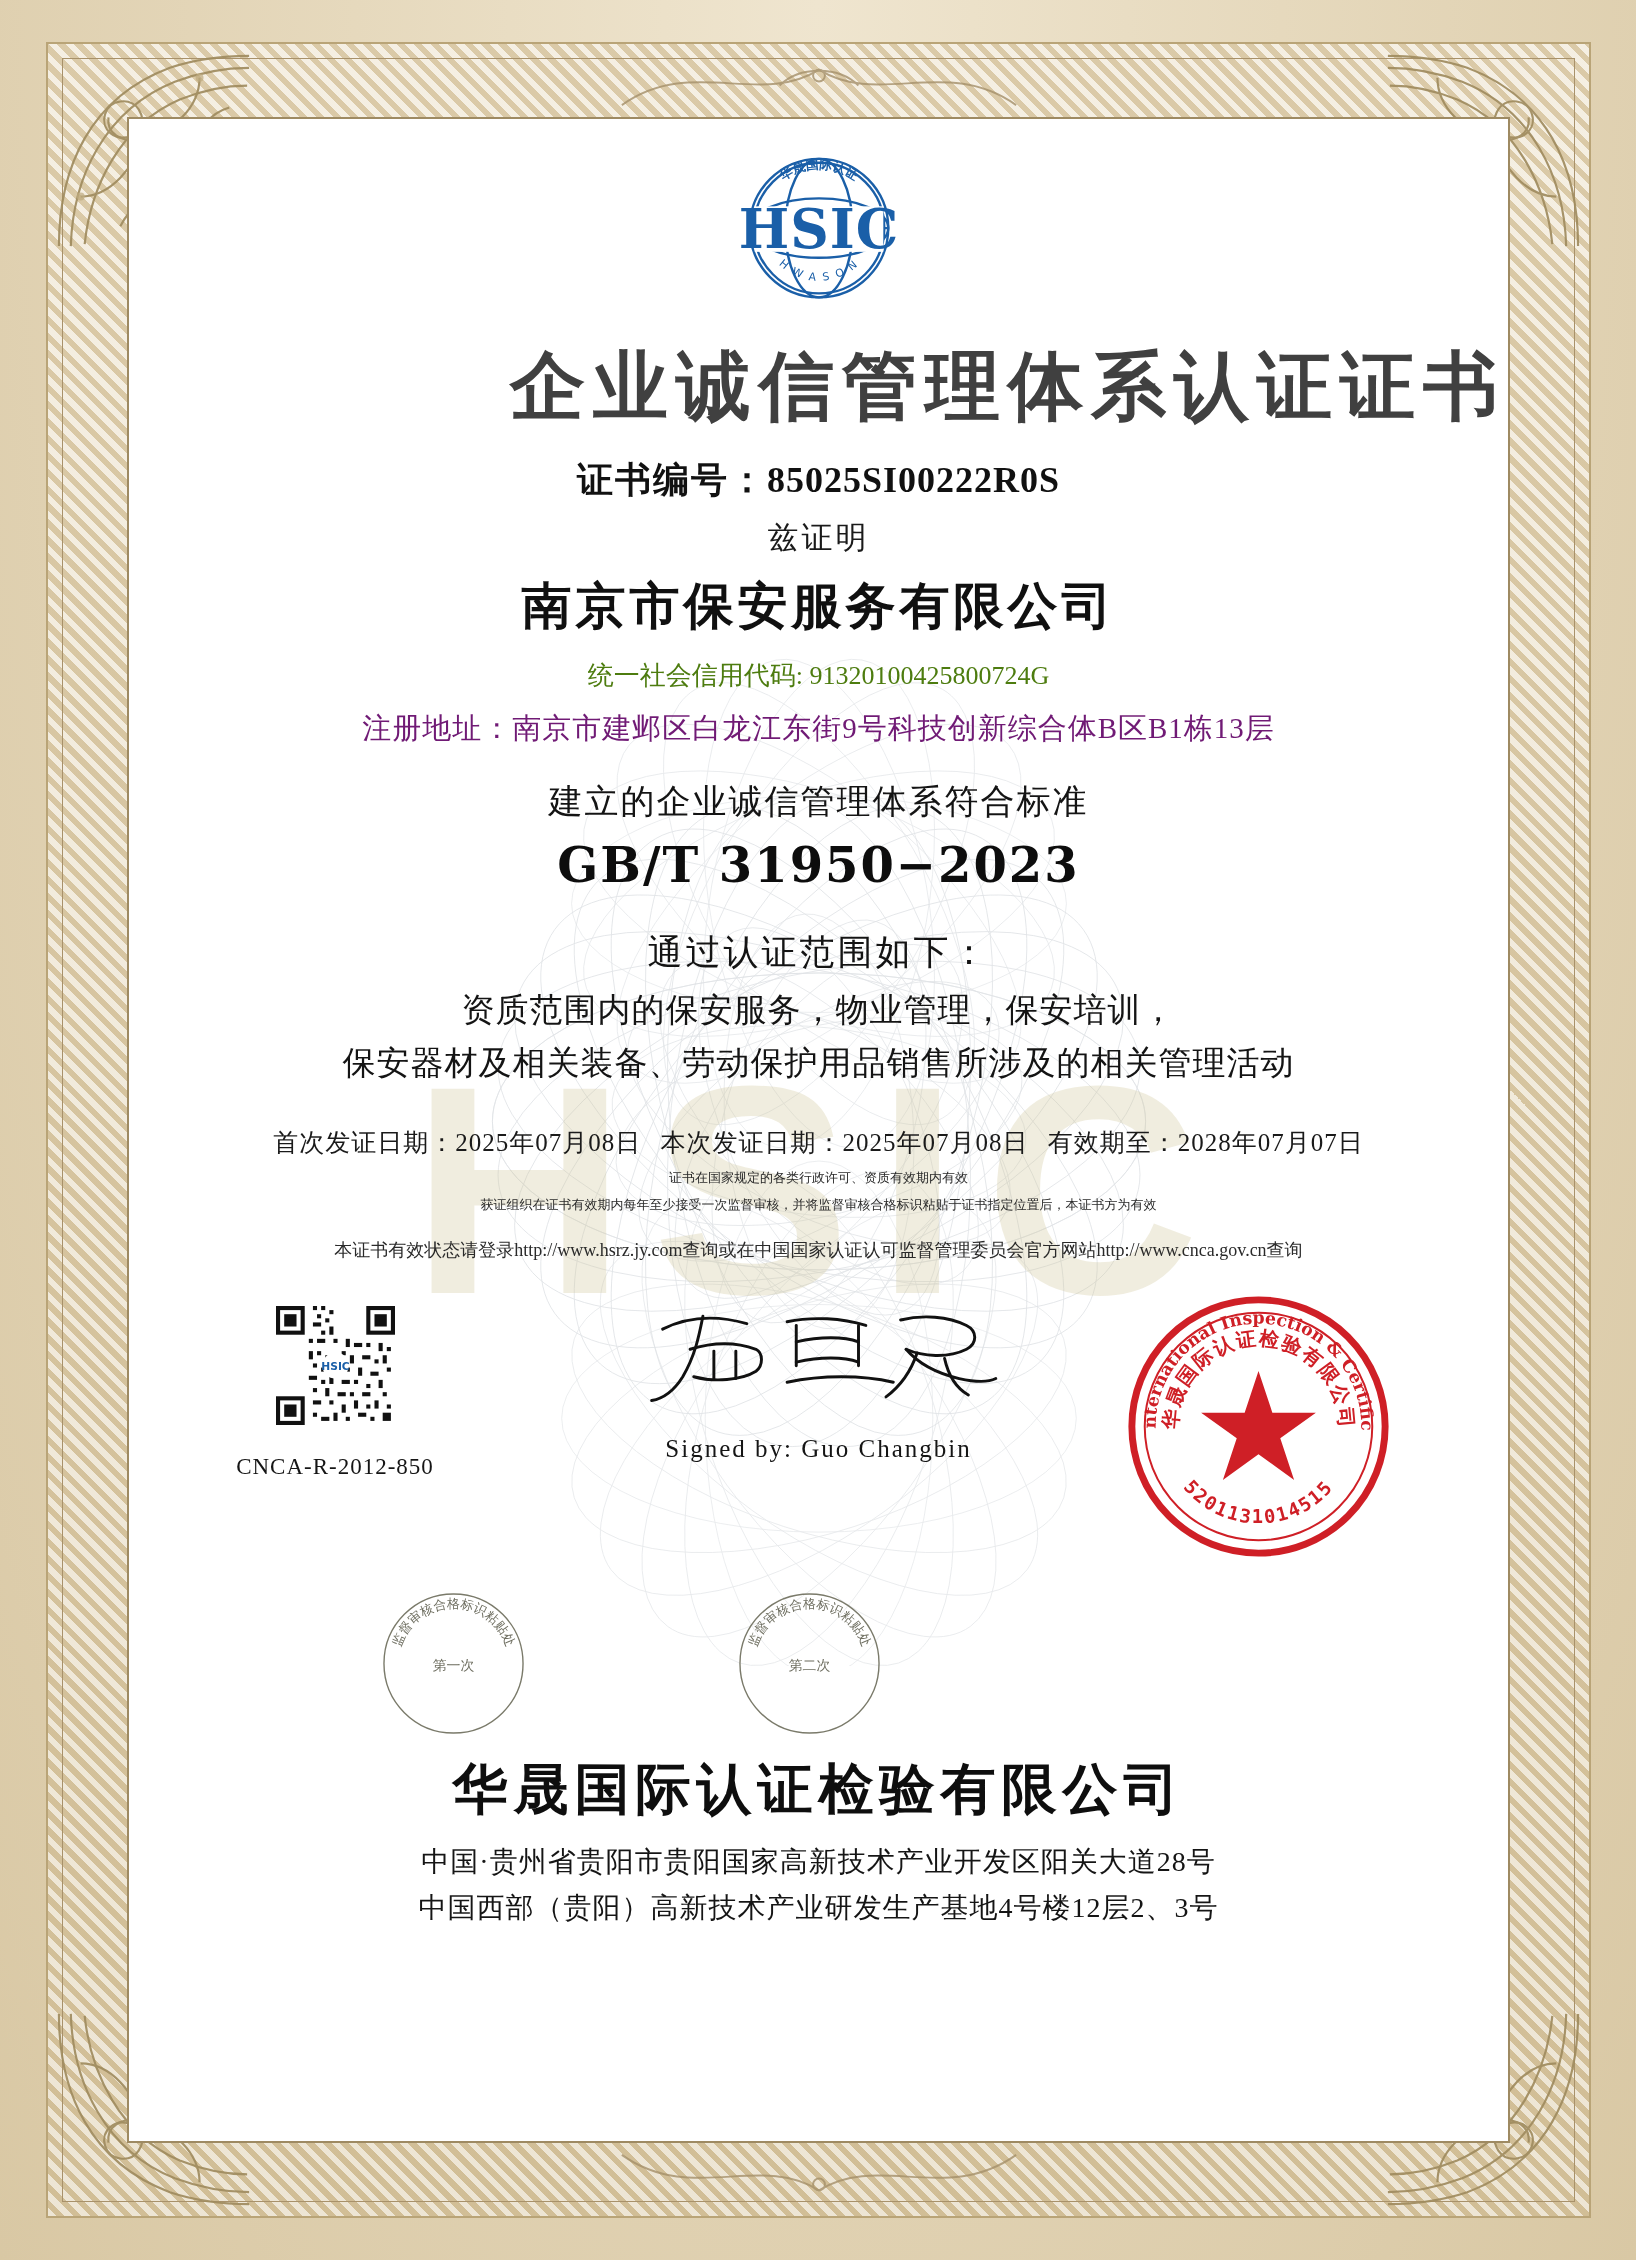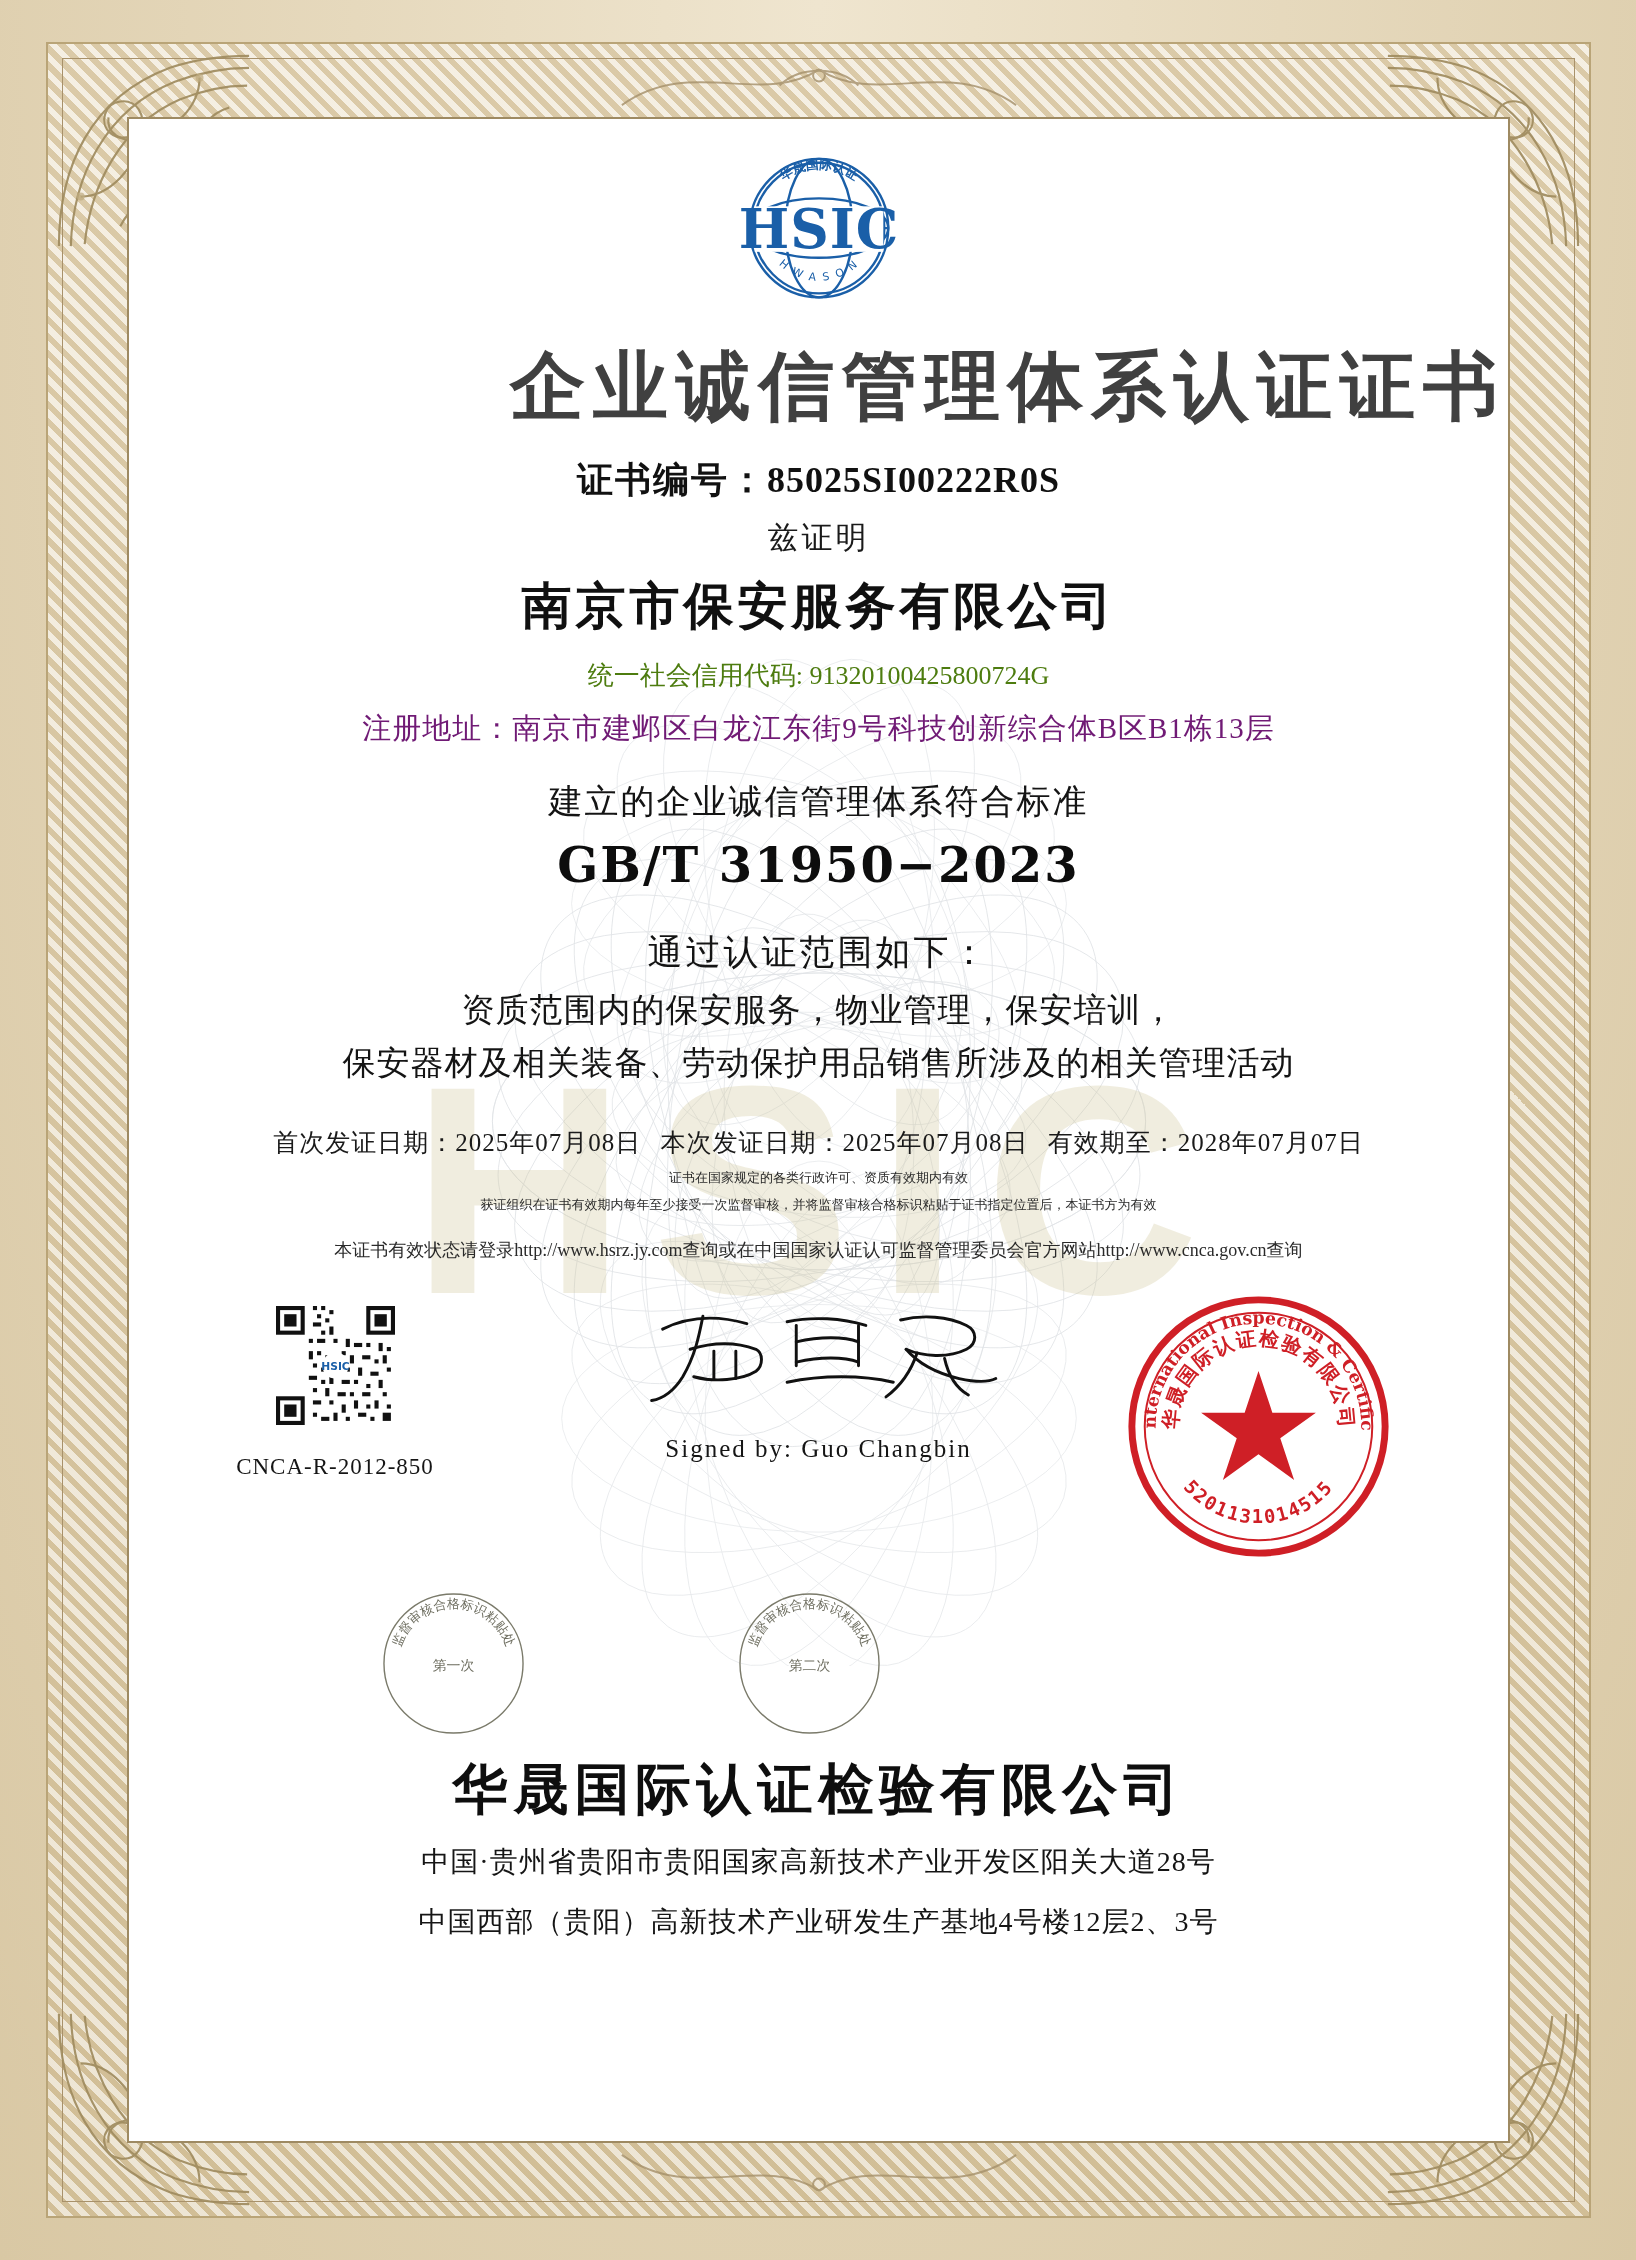--- a/index.html
+++ b/index.html
@@ -145,21 +145,21 @@
   .stamp.s1{left:248px;top:0;}
   .stamp.s2{left:604px;top:0;}
 
   
   .footer-name{
     margin-top:6px;
     font-family:"DejaVu Serif", serif;
     font-weight:bold;font-size:55px;letter-spacing:6px;color:#0e0e0e;
   }
   .footer-addr{margin-top:16px;font-size:28px;letter-spacing:1px;color:#151515;}
-  .footer-addr.a2{margin-top:22px;}
+  .footer-addr.a2{margin-top:8px;}
 </style>
 </head>
 <body>
 
 <div class="cert-frame">
   <div class="frame-band"></div>
 
   <div class="corner tl">
     <svg viewBox="0 0 210 210">
       <g fill="none" stroke="#a08c5f" stroke-width="2.2">

